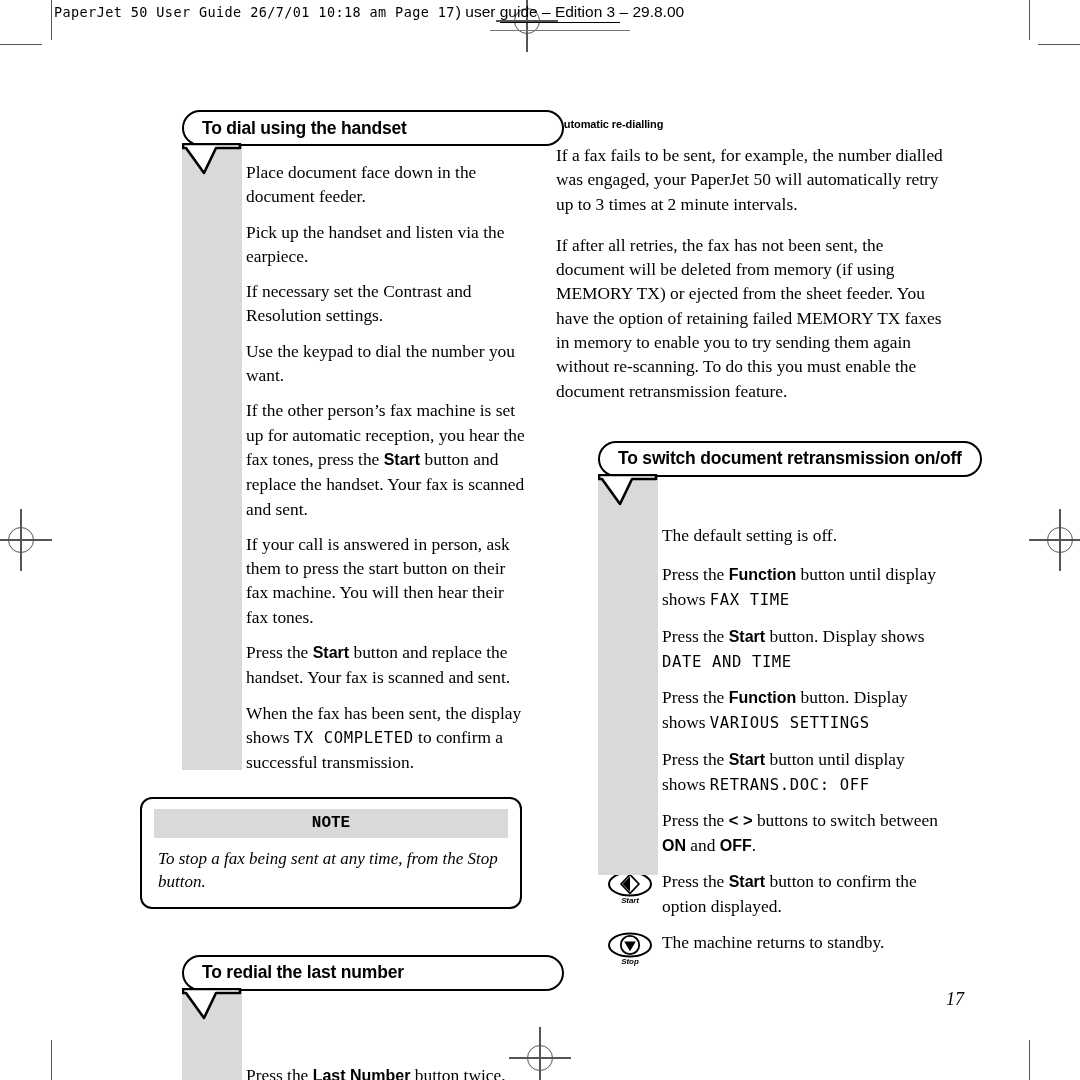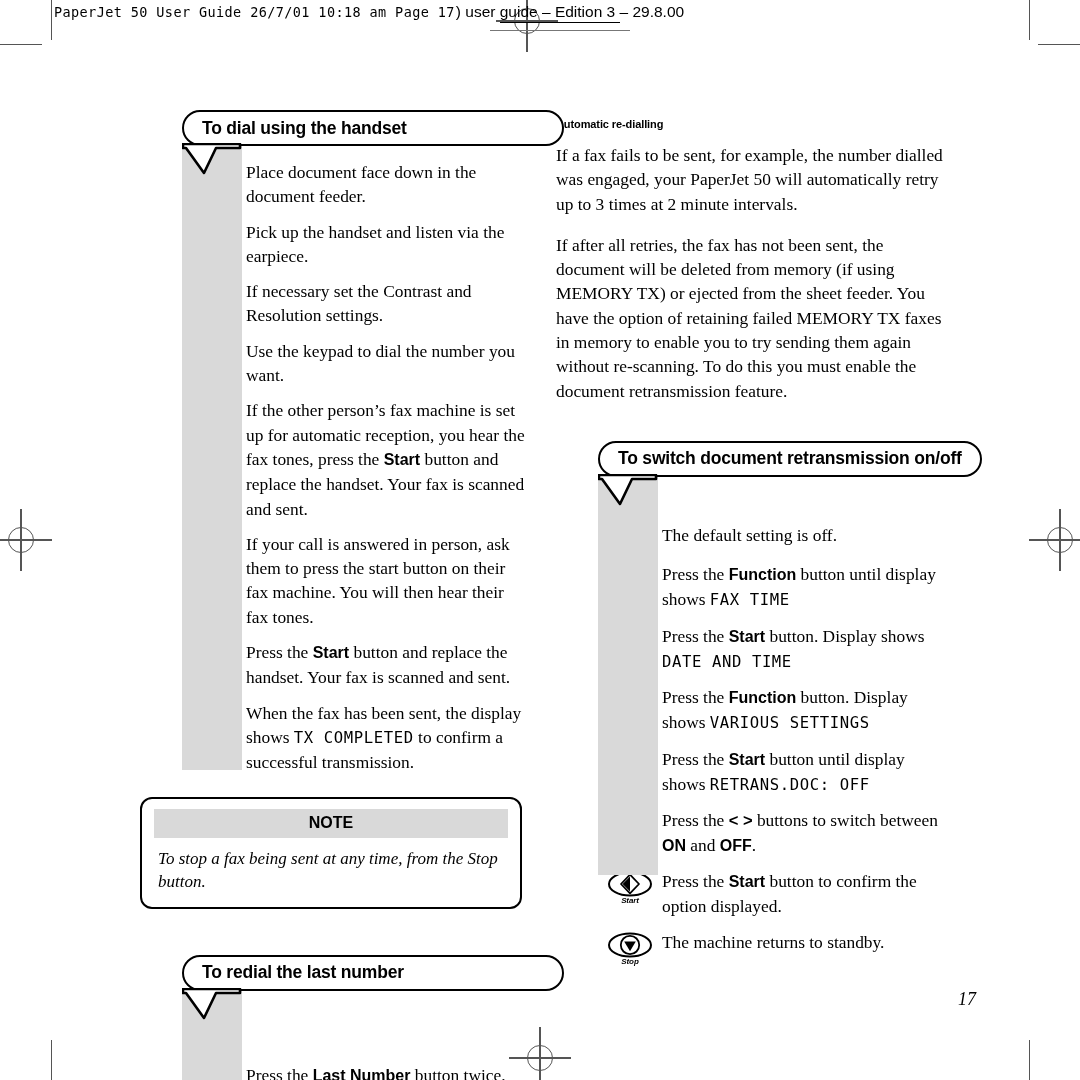--- a/index.html
+++ b/index.html
@@ -144,21 +144,21 @@
     position:relative;
     border:2.4px solid #000;
     border-radius:12px;
     background:#fff;
     padding:10px 12px 14px 12px;
     box-sizing:border-box;
   }
   .note .nhead{
     background:#d9d9d9;
     text-align:center;
-    font-family:Liberation Sans, sans-serif;
+    font-family:Liberation Mono, monospace;
     font-weight:bold;
     font-size:16px;
     padding:5px 0 6px 0;
     margin-bottom:9px;
   }
   .note .nbody{
     font-style:italic;
     font-size:17px;
     line-height:23px;
     padding:0 4px;
@@ -174,21 +174,21 @@
   }
   .para{
     font-size:17.4px;
     line-height:24.3px;
     margin:0 0 17px 0;
   }
 
   
   .pageno{
     position:absolute;
-    right:104px;bottom:70px;
+    right:116px;bottom:70px;
     font-style:italic;
     font-size:18px;
   }
 </style>
 </head>
 <body>
 
 <div class="page">
 
   <div class="trim" style="left:0px;top:44px;width:42px;height:1.4px;"></div>

